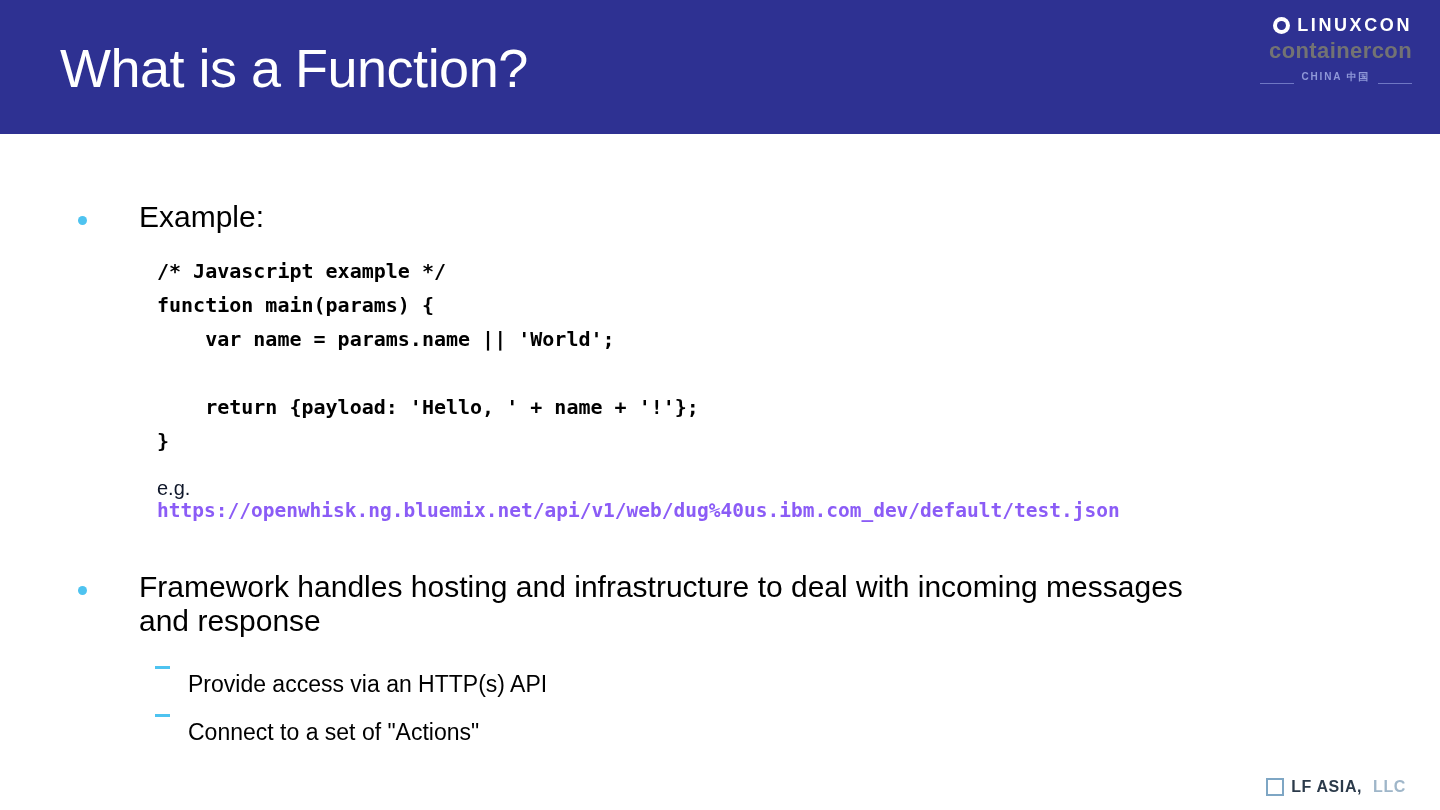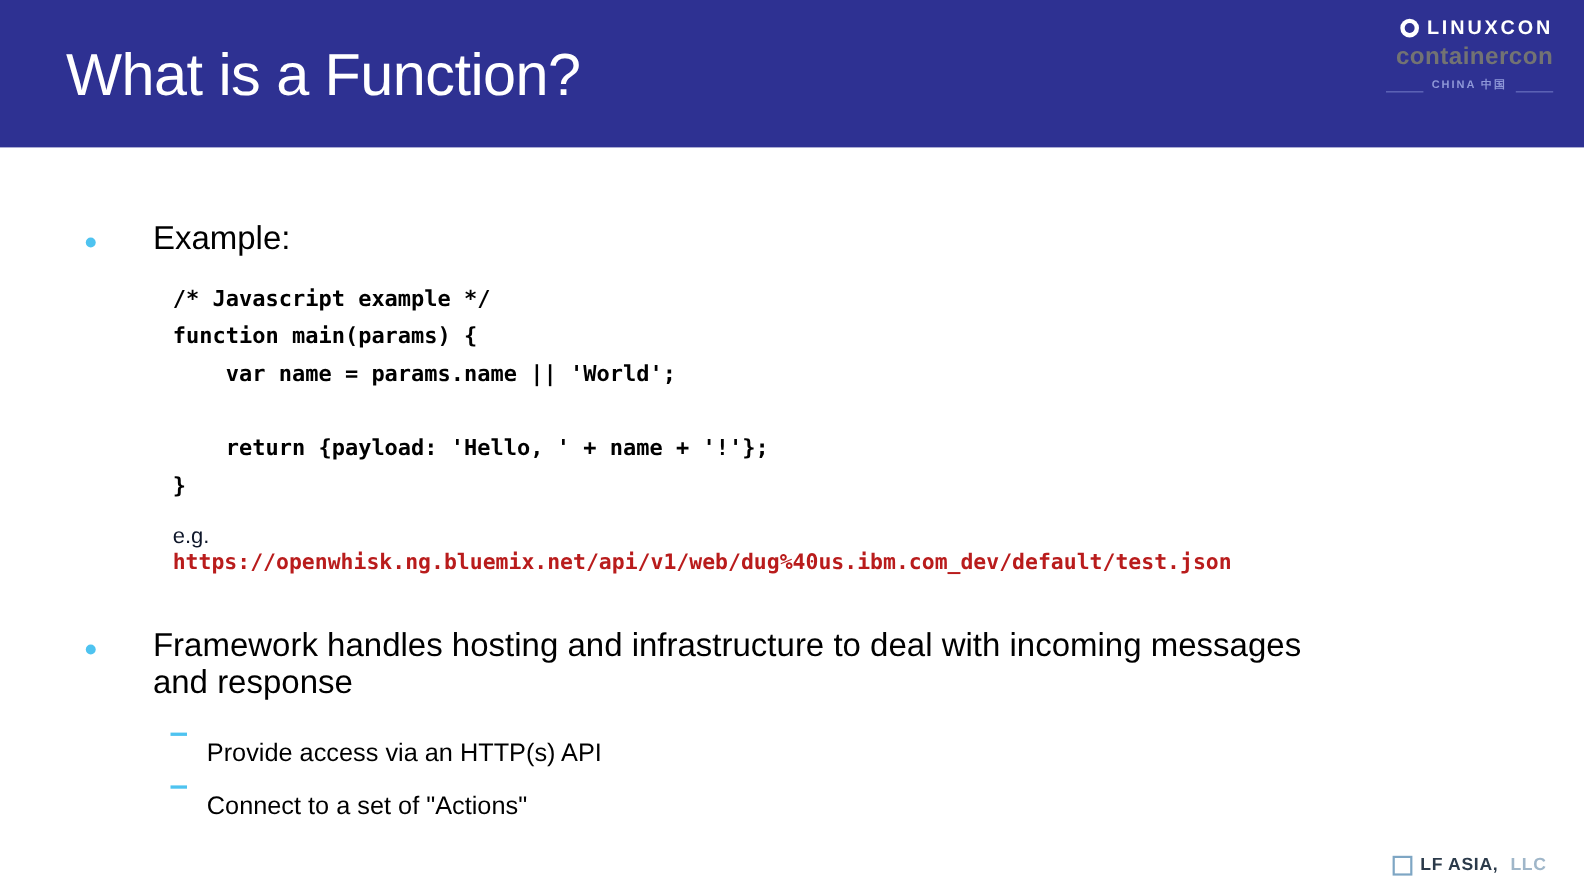--- a/index.html
+++ b/index.html
@@ -175,21 +175,21 @@
     font-family: "Liberation Sans", sans-serif;
     font-size: 20px;
     line-height: 20px;
     color: #0f172a;
   }
   .eg-url {
     font-family: "DejaVu Sans Mono", monospace;
     font-size: 19.5px;
     line-height: 26px;
     font-weight: bold;
-    color: #b91c1c;
+    color: #8b5cf6;
     white-space: nowrap;
   }
 
   .sub-list {
     margin-left: 155px;
     margin-top: 14px;
   }
   .sub-item {
     display: flex;
     align-items: flex-start;

